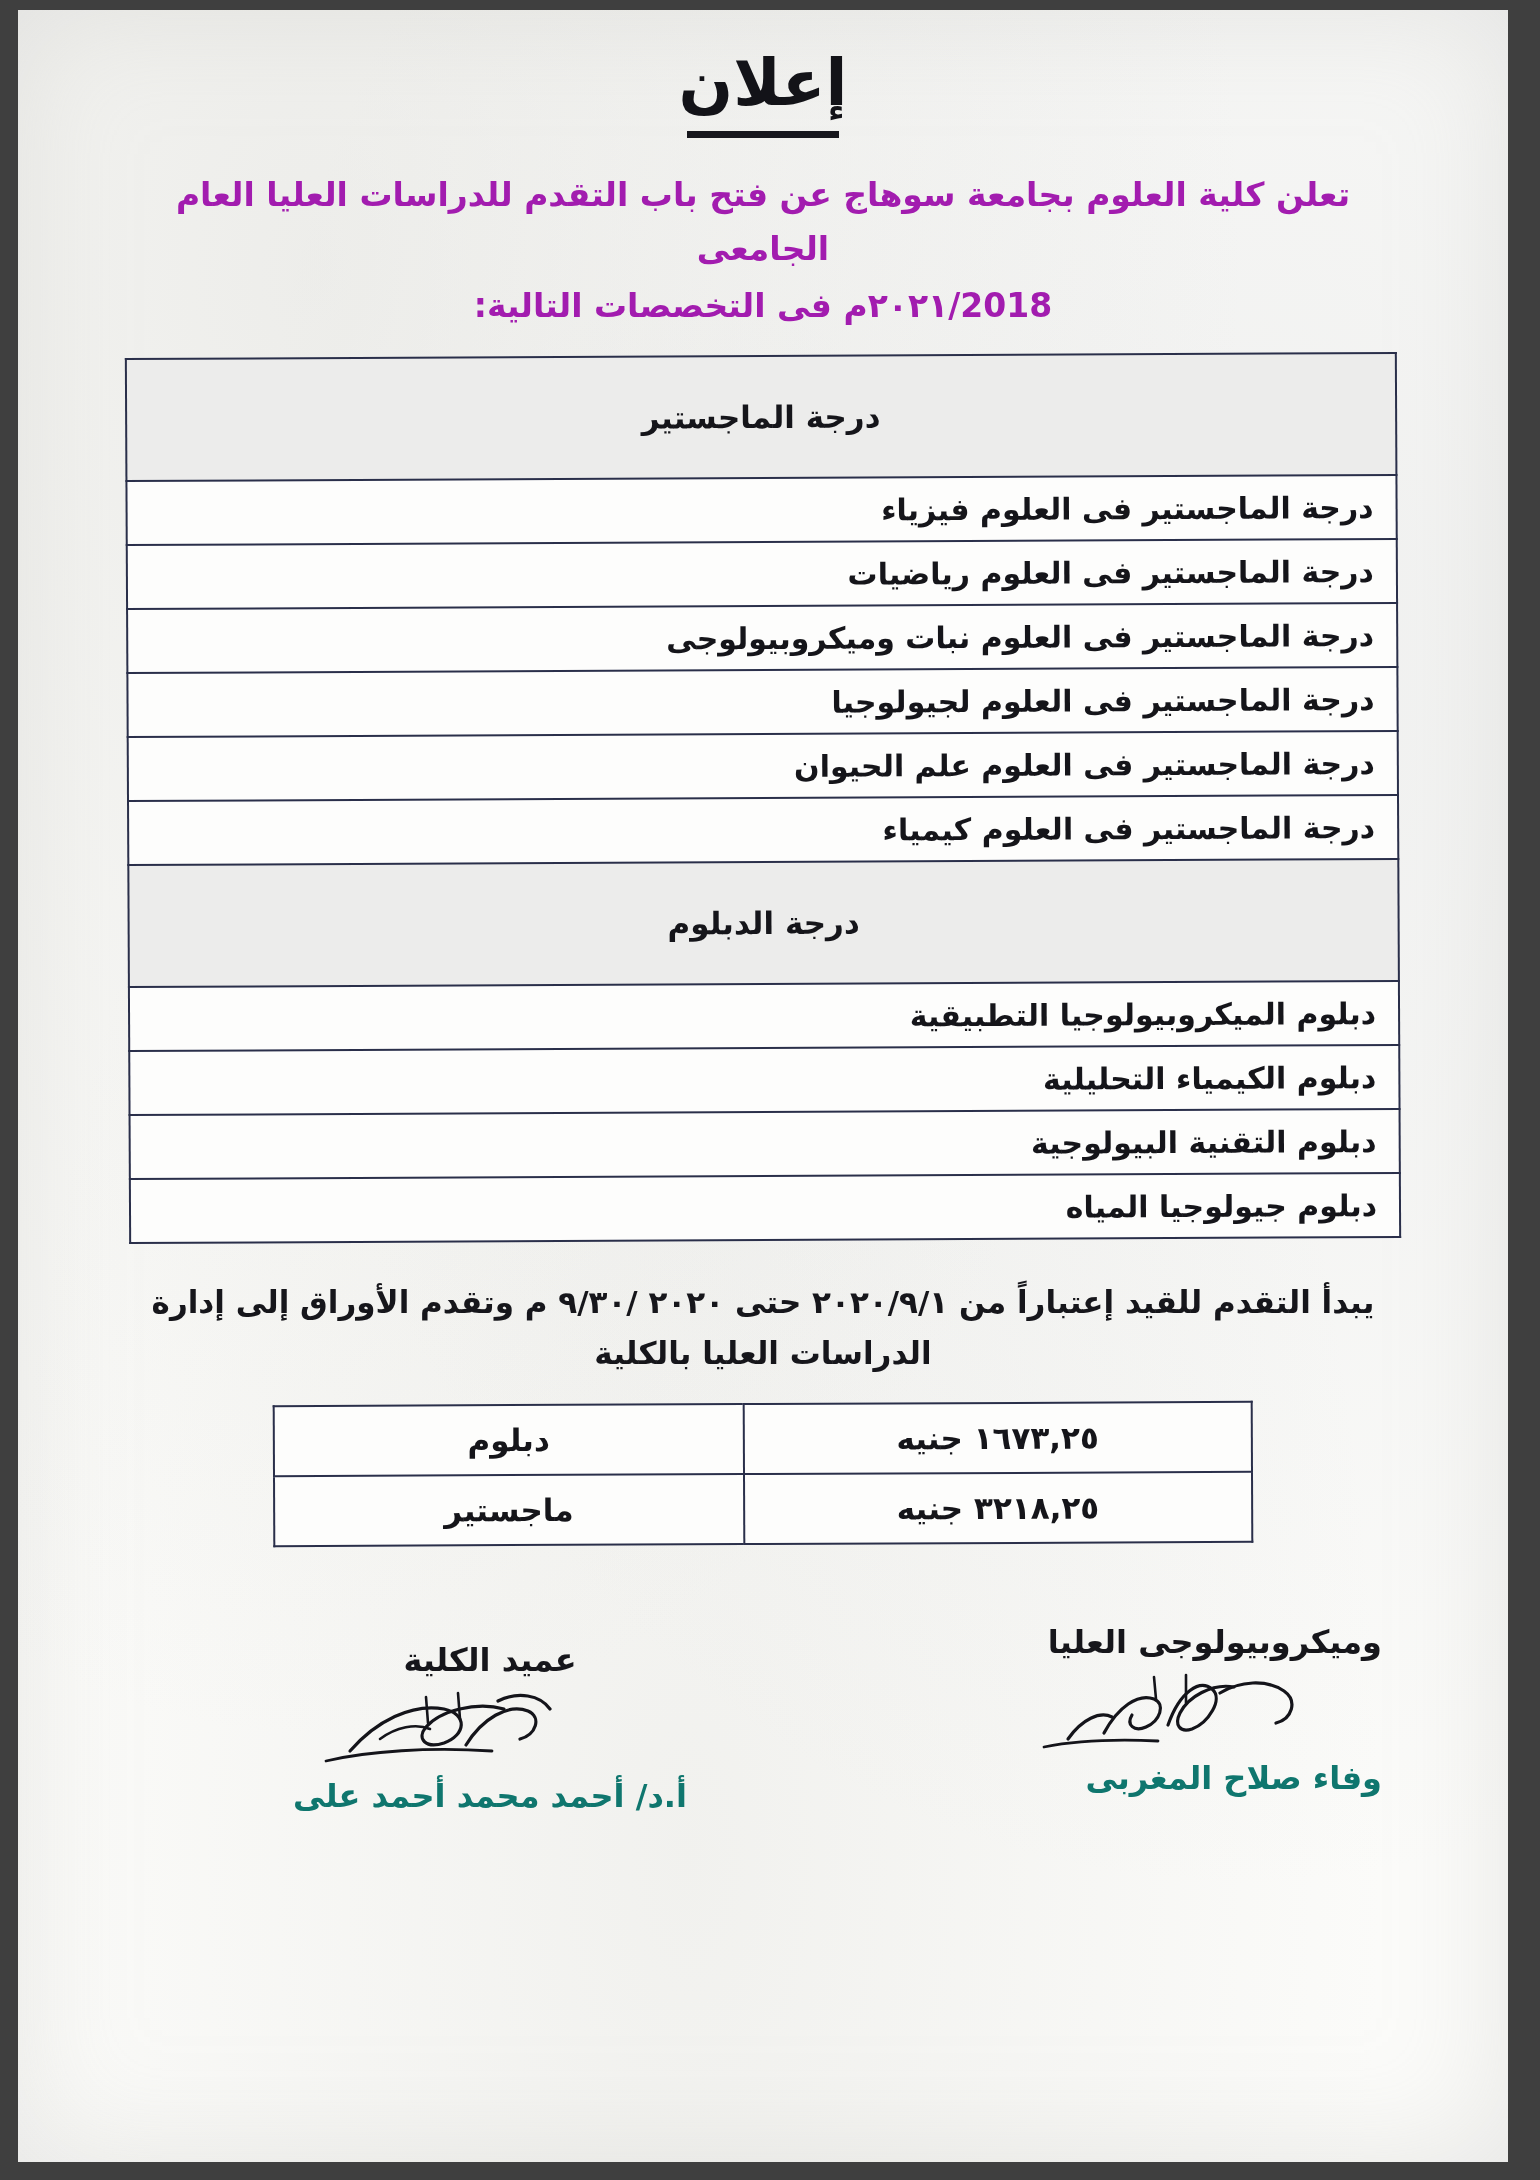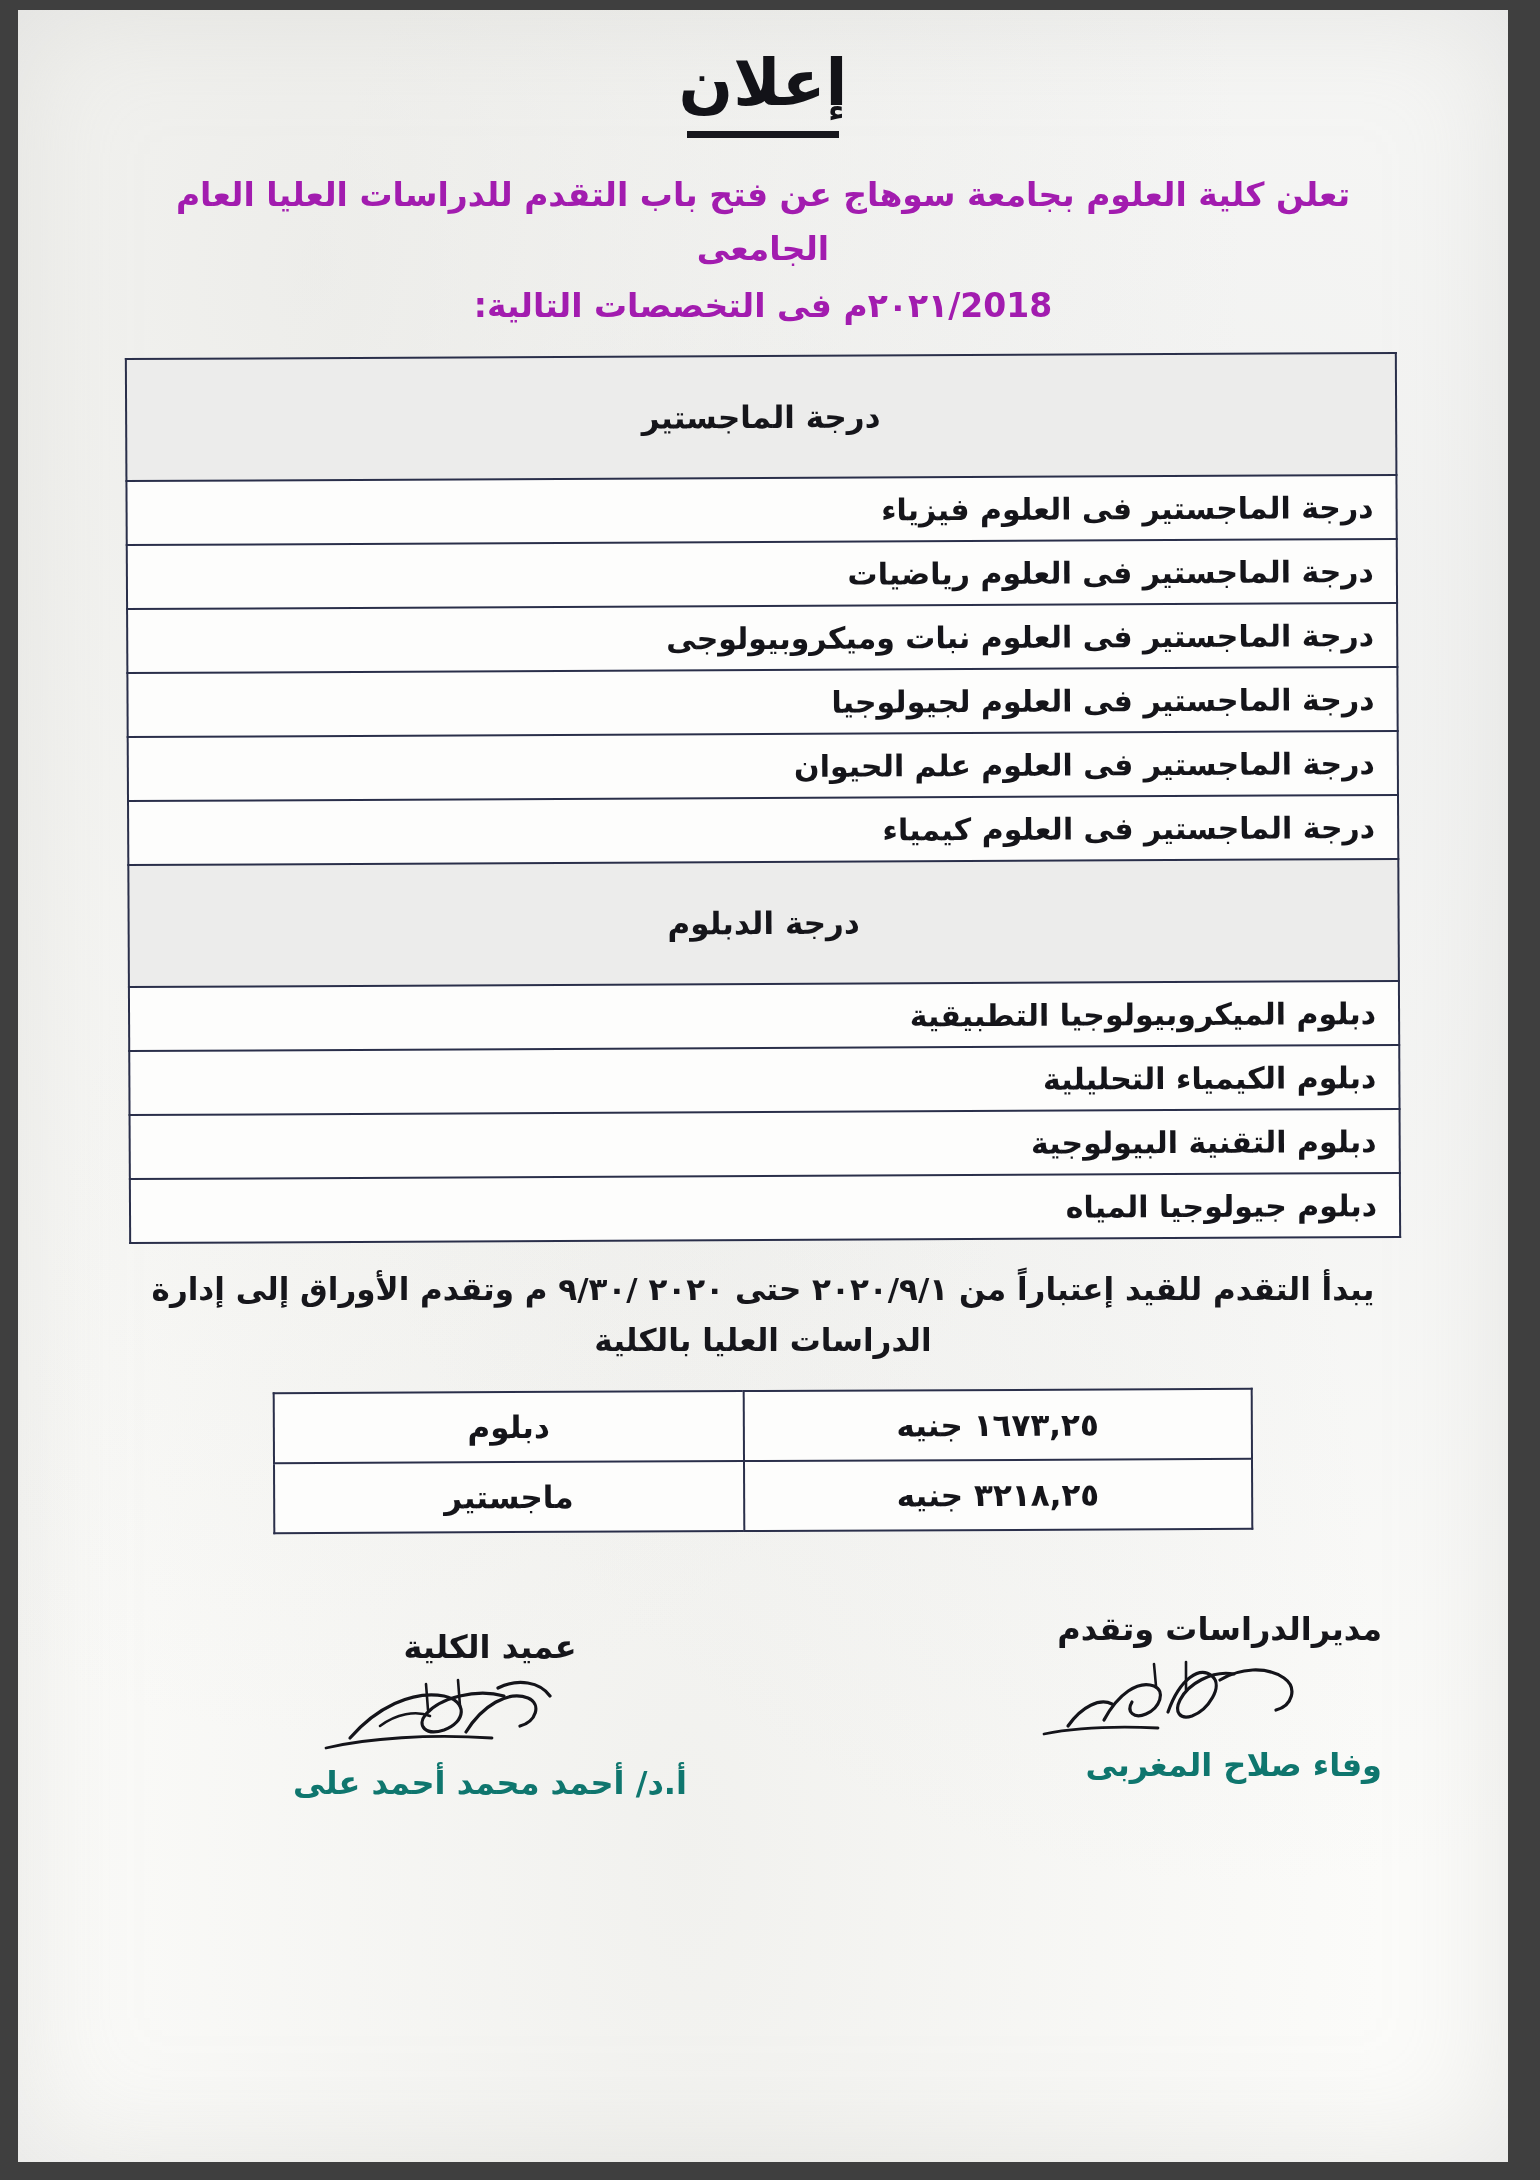--- a/index.html
+++ b/index.html
@@ -102,21 +102,21 @@
     text-align: right;
     padding-right: 22px;
     font-size: 30px;
     font-weight: bold;
     color: #15151a;
     background: #fdfdfc;
   }
 
   
   .notes {
-    margin-top: 23px;
+    margin-top: 36px;
     font-size: 31px;
     font-weight: bold;
     color: #16161b;
     line-height: 1.65;
     text-align: center;
     padding: 0 18px;
   }
   .notes .note-a { display: block; }
   .notes .note-b {
     display: block;
@@ -254,21 +254,21 @@
           <tr>
             <td class="fee-amount">٣٢١٨,٢٥ جنيه</td>
             <td class="fee-name">ماجستير</td>
           </tr>
         </tbody>
       </table>
 
       <div class="signatures">
 
         <div class="sig-block sig-right">
-          <div class="sig-role">مديرالدراسات وتقدم</div>
+          <div class="sig-role">وميكروبيولوجى العليا</div>
           <div class="sig-scrawl">
             <svg width="520" height="96" viewBox="0 0 520 96" aria-hidden="true">
               <g fill="none" stroke="#14141a" stroke-width="3.2" stroke-linecap="round">
                 <path d="M300 62 C312 28, 332 16, 344 26 C356 36, 340 60, 324 66 C312 70, 306 62, 312 50 C320 34, 344 20, 366 24"></path>
                 <path d="M236 70 C250 44, 270 30, 286 36 C298 41, 292 58, 278 64 C266 69, 258 62, 264 52"></path>
                 <path d="M200 76 C214 56, 232 48, 244 54"></path>
                 <path d="M352 30 C372 18, 398 16, 416 28 C430 38, 424 56, 408 60"></path>
                 <path d="M318 12 L318 40" stroke-width="2.6"></path>
                 <path d="M286 14 L288 36" stroke-width="2.6"></path>
                 <path d="M176 84 C206 78, 246 76, 290 78" stroke-width="2.8"></path>

